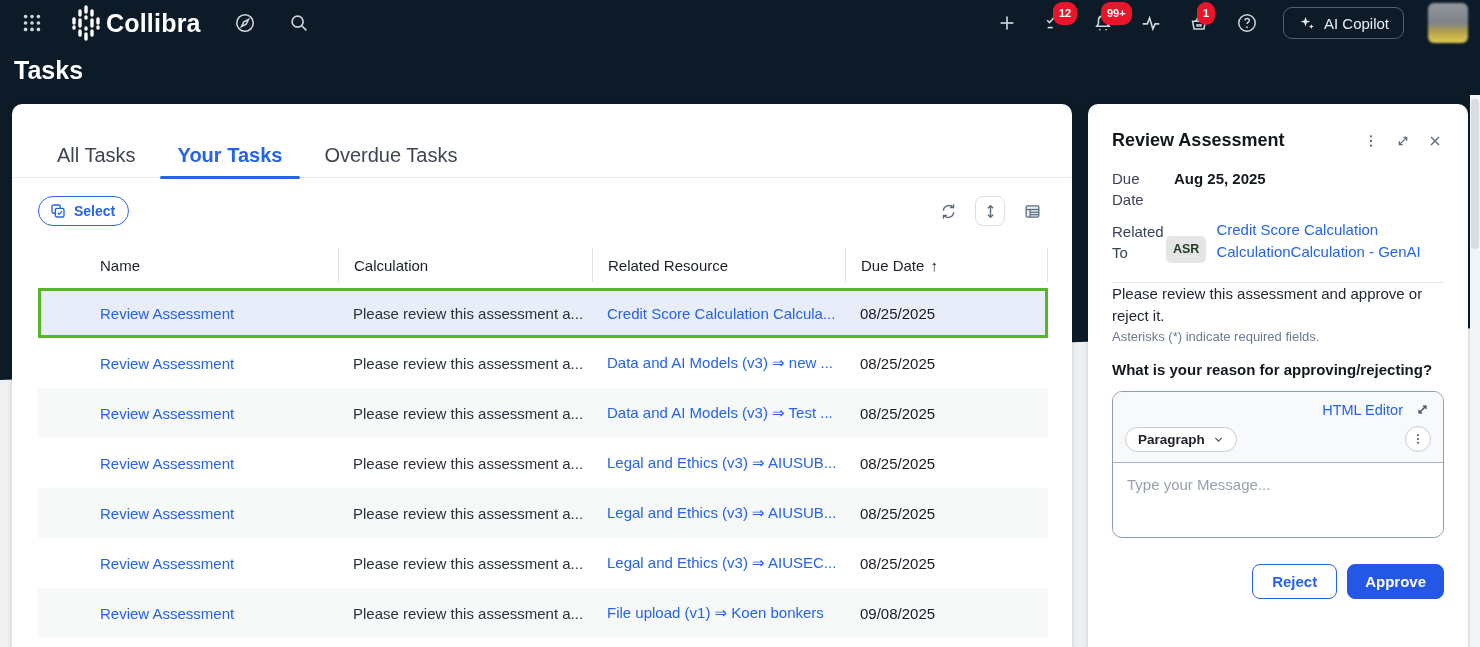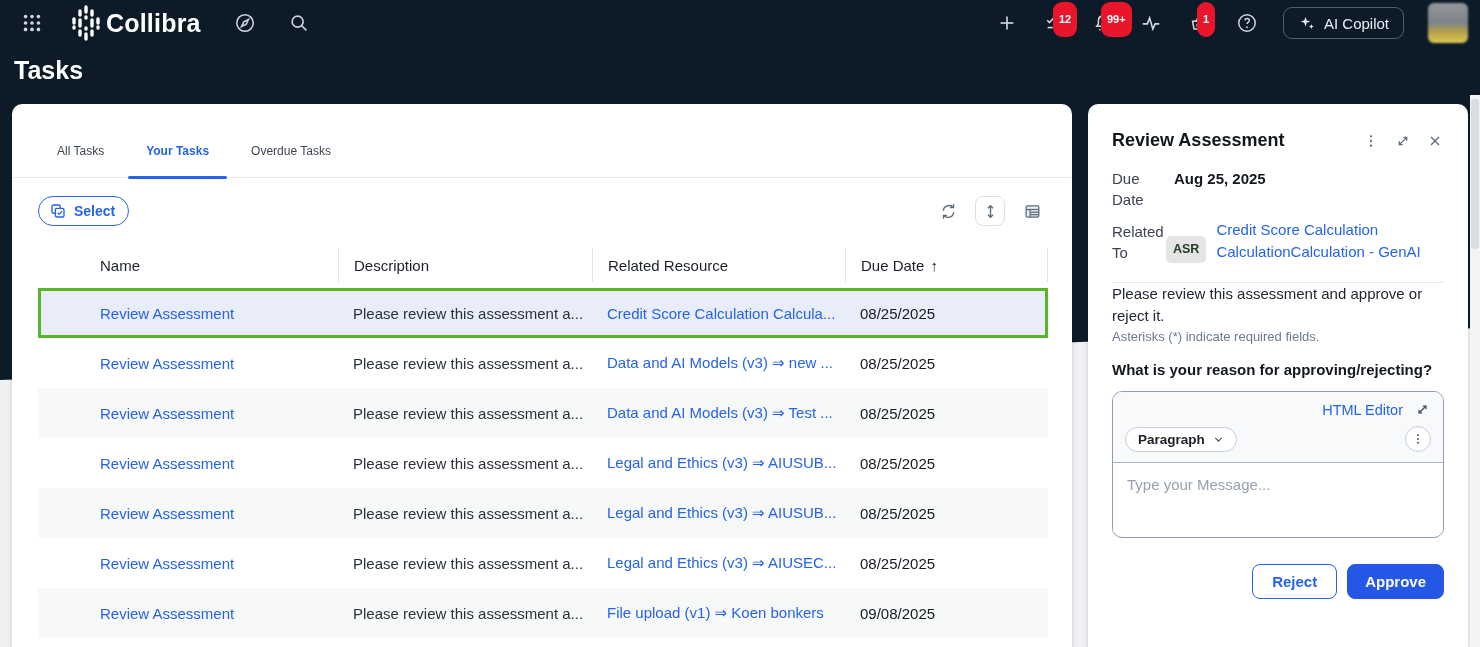--- a/index.html
+++ b/index.html
@@ -13,36 +13,36 @@
   
   .topbar { position:absolute; left:0; top:0; width:1480px; height:46px; color:#cfd6dc; }
   .topbar .left { position:absolute; left:20px; top:0; height:46px; display:flex; align-items:center; gap:22px; }
   .brand-wrap { display:flex; align-items:center; }
   .brand-text { color:#ffffff; font-size:25px; font-weight:600; letter-spacing:.2px; }
   .tb-icon { width:24px; height:24px; display:inline-flex; align-items:center; justify-content:center; cursor:pointer; }
   .tb-icon svg { width:22px; height:22px; }
   .topbar .right { position:absolute; right:12px; top:0; height:46px; display:flex; align-items:center; gap:24px; }
   .badge-anchor { position:relative; }
   .red-badge { position:absolute; top:-9px; left:10px; background:#e9152b; color:#fff;
-    font-size:11px; font-weight:700; border-radius:9px; padding:11px 6px; line-height:13px; }
+    font-size:11px; font-weight:700; border-radius:9px; padding:5px 6px; line-height:13px; }
   .copilot-btn { display:flex; align-items:center; gap:8px; border:1px solid #4f6070; border-radius:9px;
     height:32px; padding:0 14px; color:#e9eef3; font-size:15px; cursor:pointer; background:transparent; }
   .copilot-btn svg { width:18px; height:18px; }
   .avatar { width:40px; height:40px; border-radius:6px; cursor:pointer;
     background:linear-gradient(180deg,#93989f 0%,#7e838a 50%,#b5a04a 72%,#e0cb52 100%); filter:blur(.8px); }
 
   .page-title { position:absolute; left:14px; top:56px; color:#ffffff; font-size:25px; font-weight:700; }
 
   
   .tasks-card { position:absolute; left:12px; top:104px; width:1060px; height:560px;
     background:#ffffff; border-radius:10px; box-shadow:0 1px 4px rgba(10,20,30,.18); }
 
   .tabs { position:absolute; left:0; top:30px; width:100%; height:44px; padding-left:41px;
     display:flex; border-bottom:1px solid #e7e9ec; }
-  .tab { font-size:12px; color:#3d4653; margin-right:34px; padding:10px 4px; position:relative; cursor:pointer; }
+  .tab { font-size:20px; color:#3d4653; margin-right:34px; padding:10px 4px; position:relative; cursor:pointer; }
   .tab.active { color:#2563eb; font-weight:700; }
   .tab.active::after { content:""; position:absolute; left:-14px; right:-14px; bottom:-2px; height:3px;
     background:#2563eb; border-radius:2px; }
 
   .toolbar-row { position:absolute; left:26px; right:27px; top:89px; height:36px;
     display:flex; align-items:center; justify-content:space-between; }
   .select-btn { display:flex; align-items:center; gap:7px; border:1.5px solid #2e66e8; border-radius:16px;
     padding:5px 13px 5px 10px; color:#2563eb; font-size:14px; font-weight:700; background:#fff; cursor:pointer; }
   .select-btn svg { width:18px; height:18px; }
   .toolbar-icons { display:flex; align-items:center; gap:14px; color:#5d6b7a; }
@@ -268,21 +268,21 @@
             <line x1="9" y1="13" x2="20" y2="13"></line>
             <line x1="9" y1="16" x2="20" y2="16"></line>
           </svg>
       </span>
     </div>
   </div>
 
   <div class="table">
     <div class="thead">
       <div class="th name">Name</div>
-      <div class="th">Description</div>
+      <div class="th">Calculation</div>
       <div class="th">Related Resource</div>
       <div class="th">
         <span>Due Date</span>
         <span class="sort-arrow">↑</span>
       </div>
     </div>
     <div class="tbody">
   <div class="trow selected">
     <div class="cell name"><span class="link">Review Assessment</span></div>
     <div class="cell desc">Please review this assessment a...</div>

